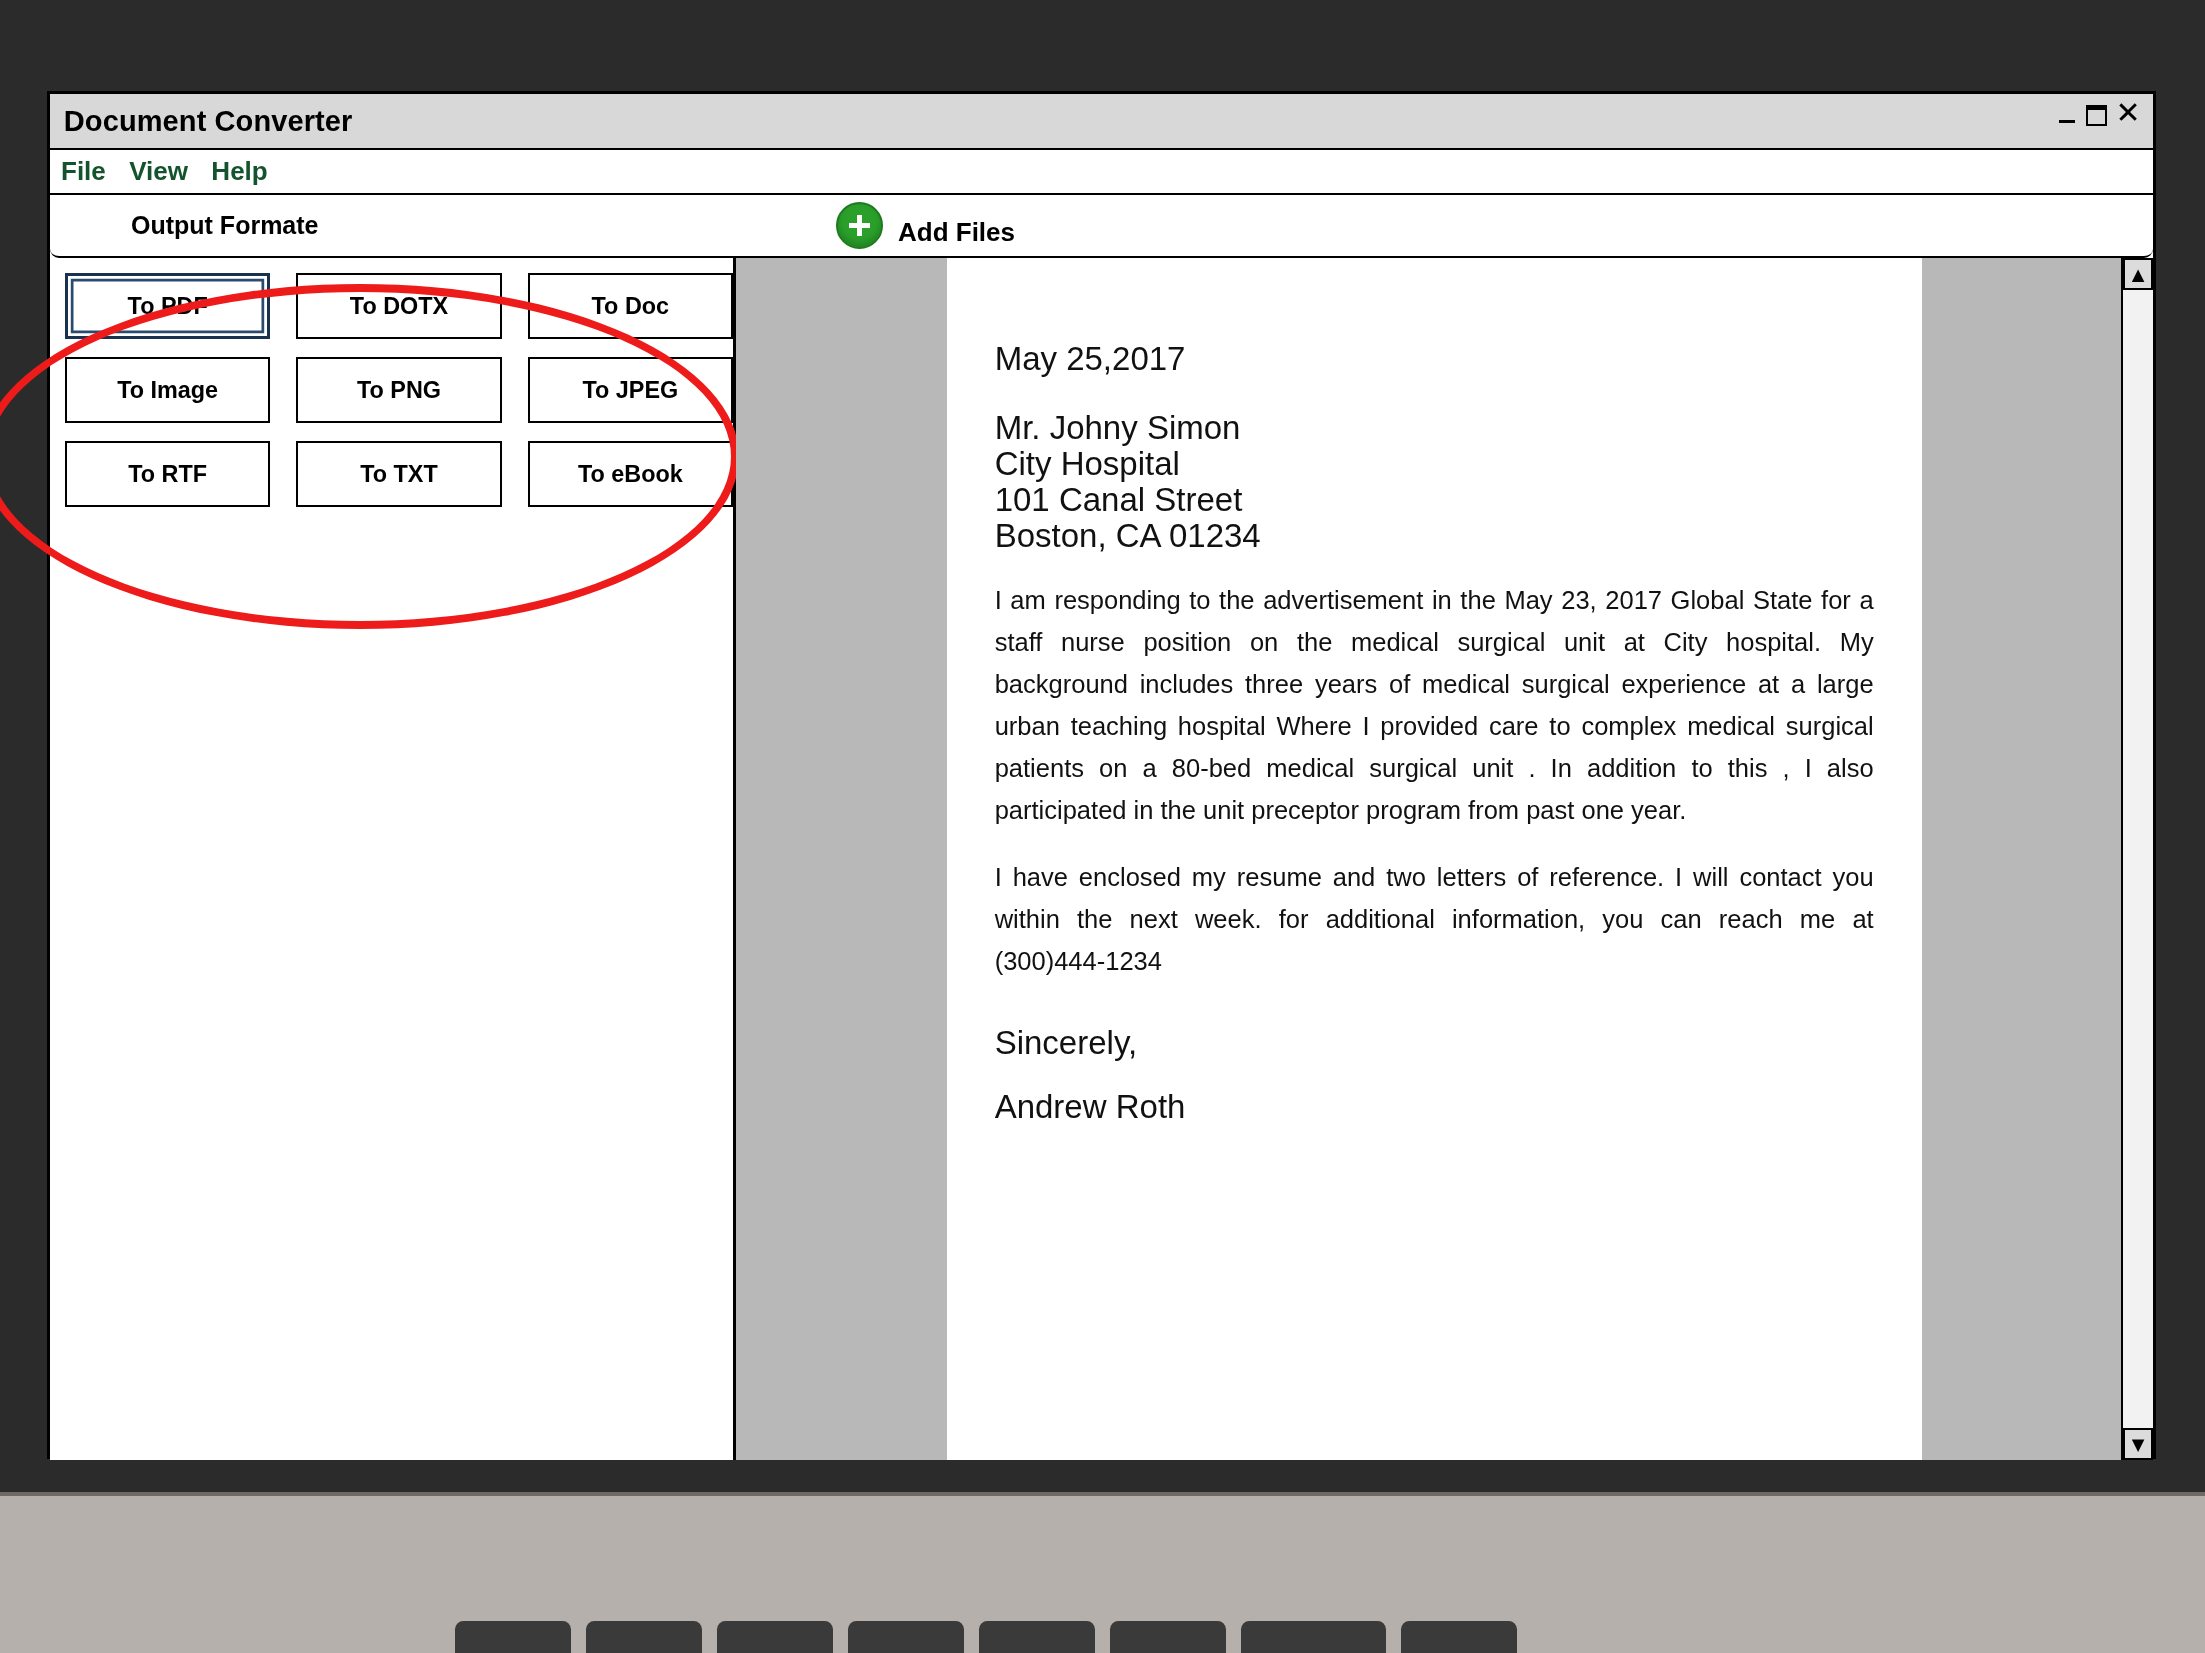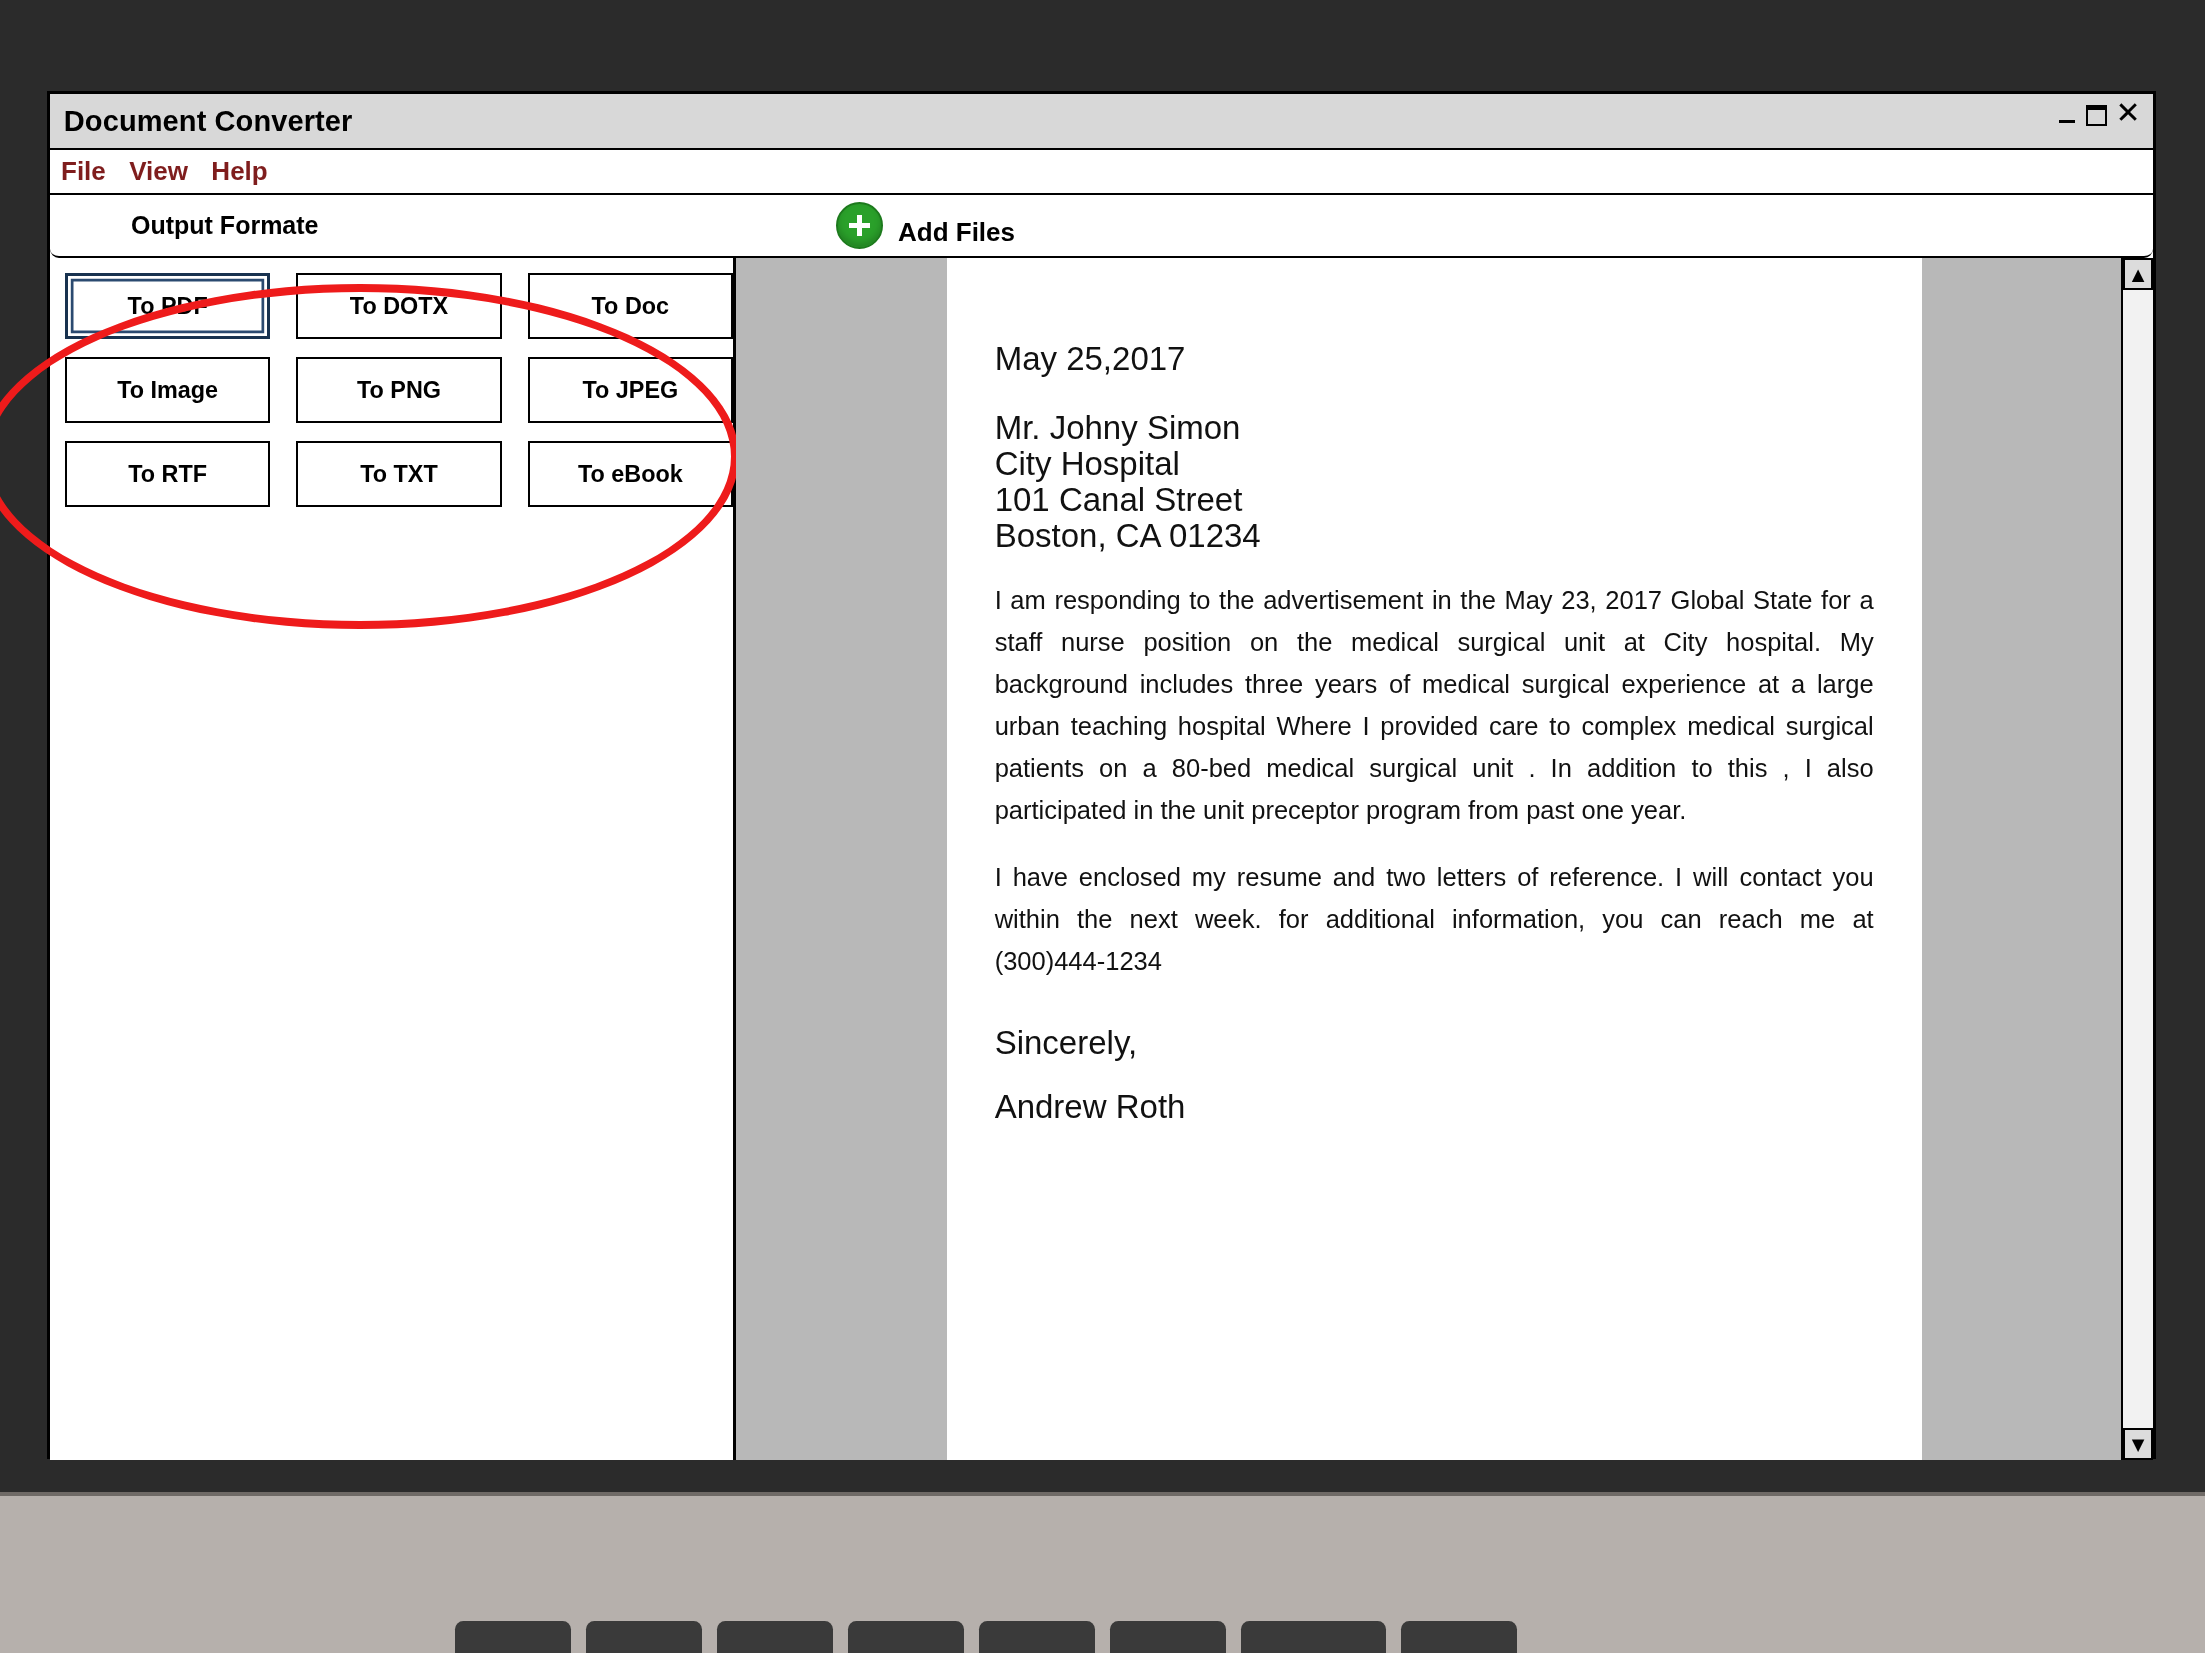--- a/index.html
+++ b/index.html
@@ -130,21 +130,21 @@
     background: #ffffff;
     border-bottom: 2.8px solid #000000;
     display: flex;
     align-items: center;
     padding-left: 11px;
     gap: 23.4px;
   }
   .menu-item {
     font-size: 26px;
     font-weight: bold;
-    color: #7f1d1d;
+    color: #14532d;
   }
 
   
   #toolbar {
     height: 61px;
     background: #ffffff;
     border-bottom: 2.8px solid #000000;
     display: flex;
     align-items: center;
     position: relative;

